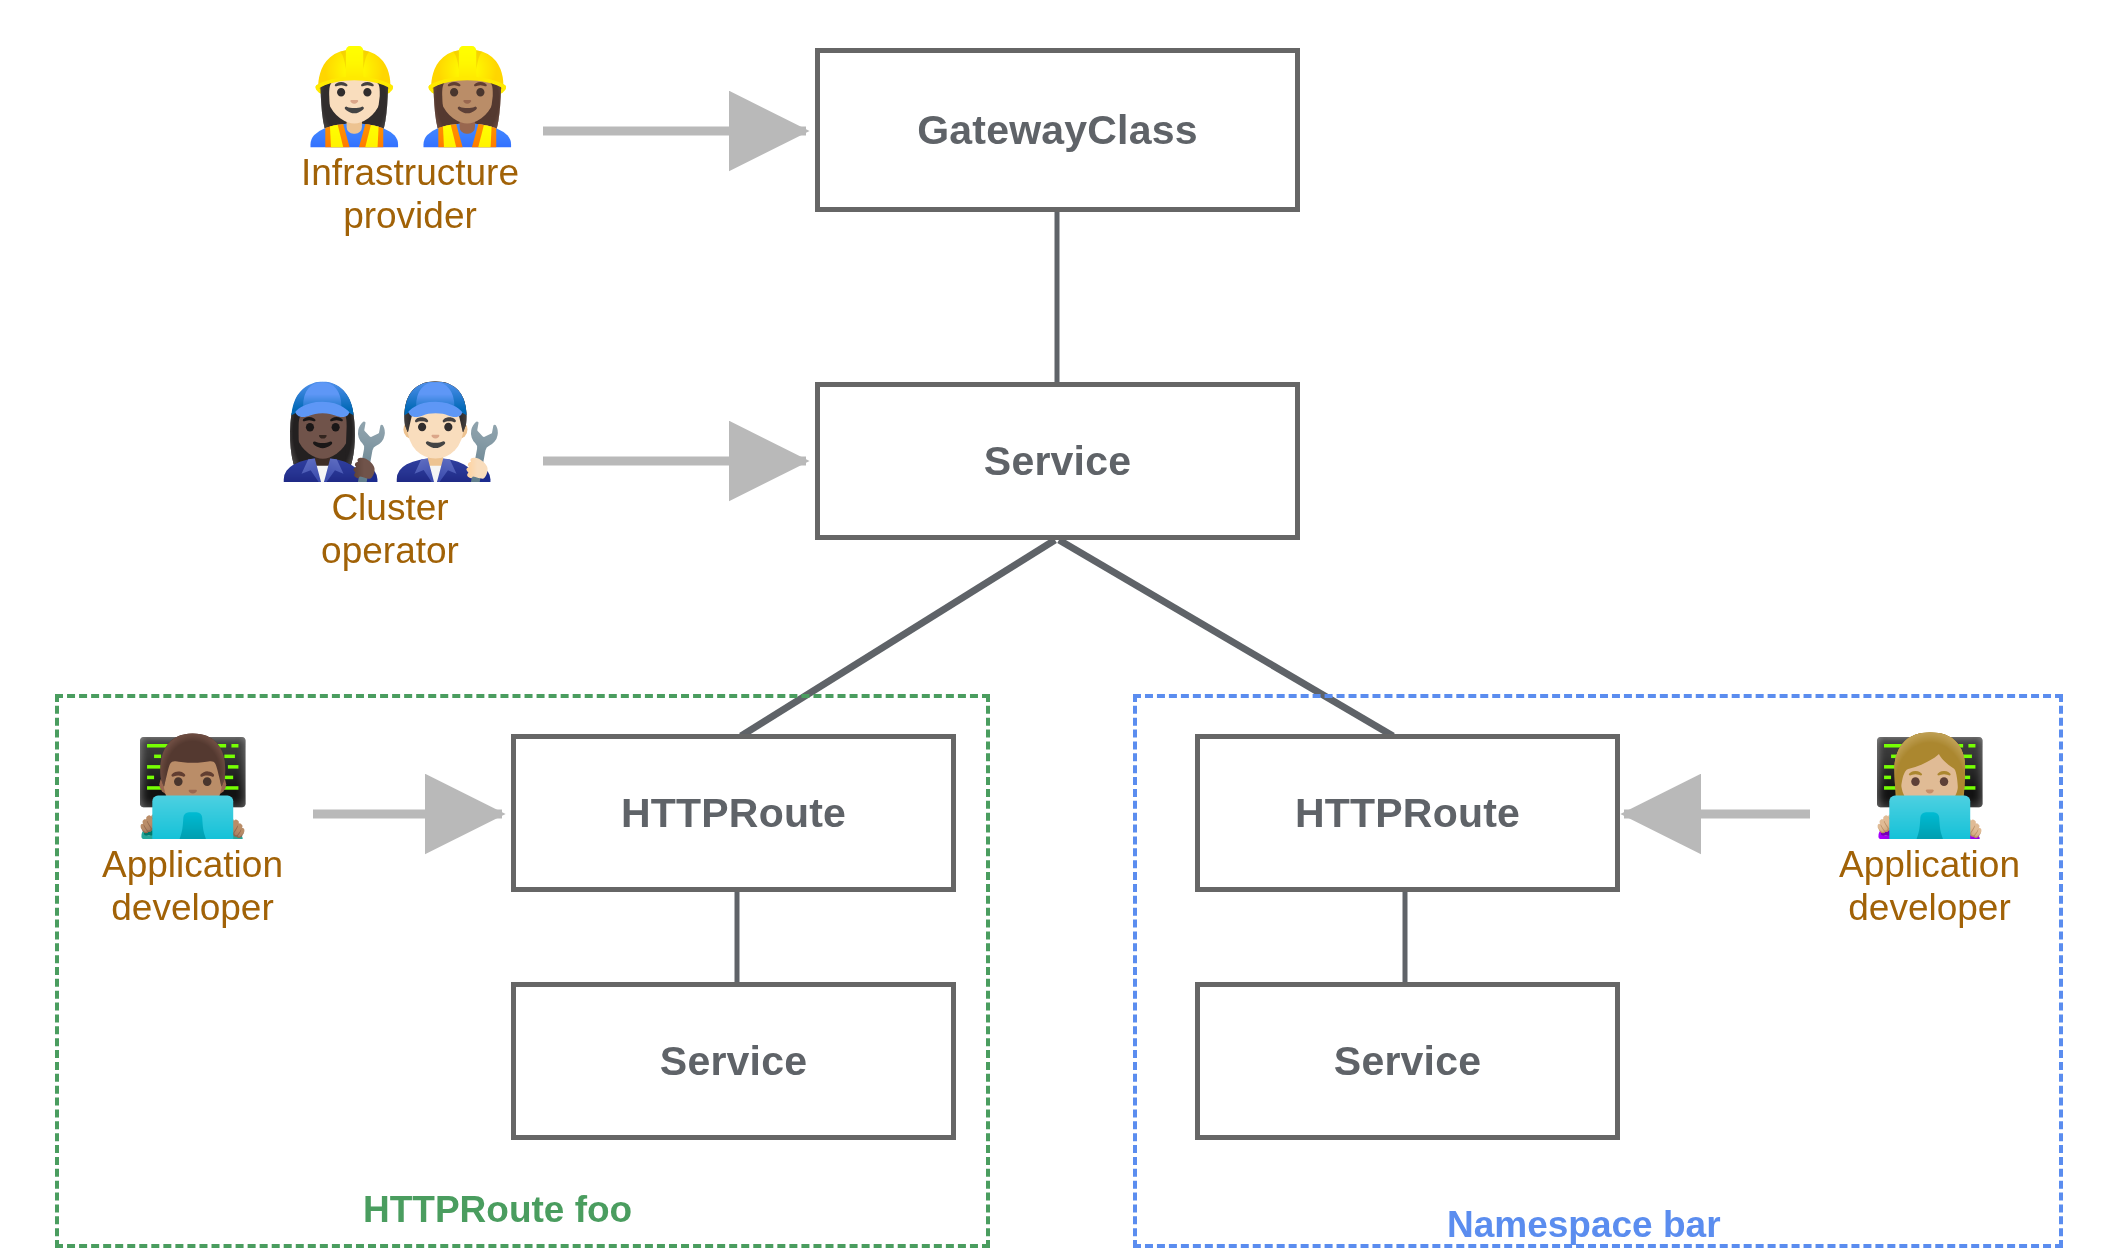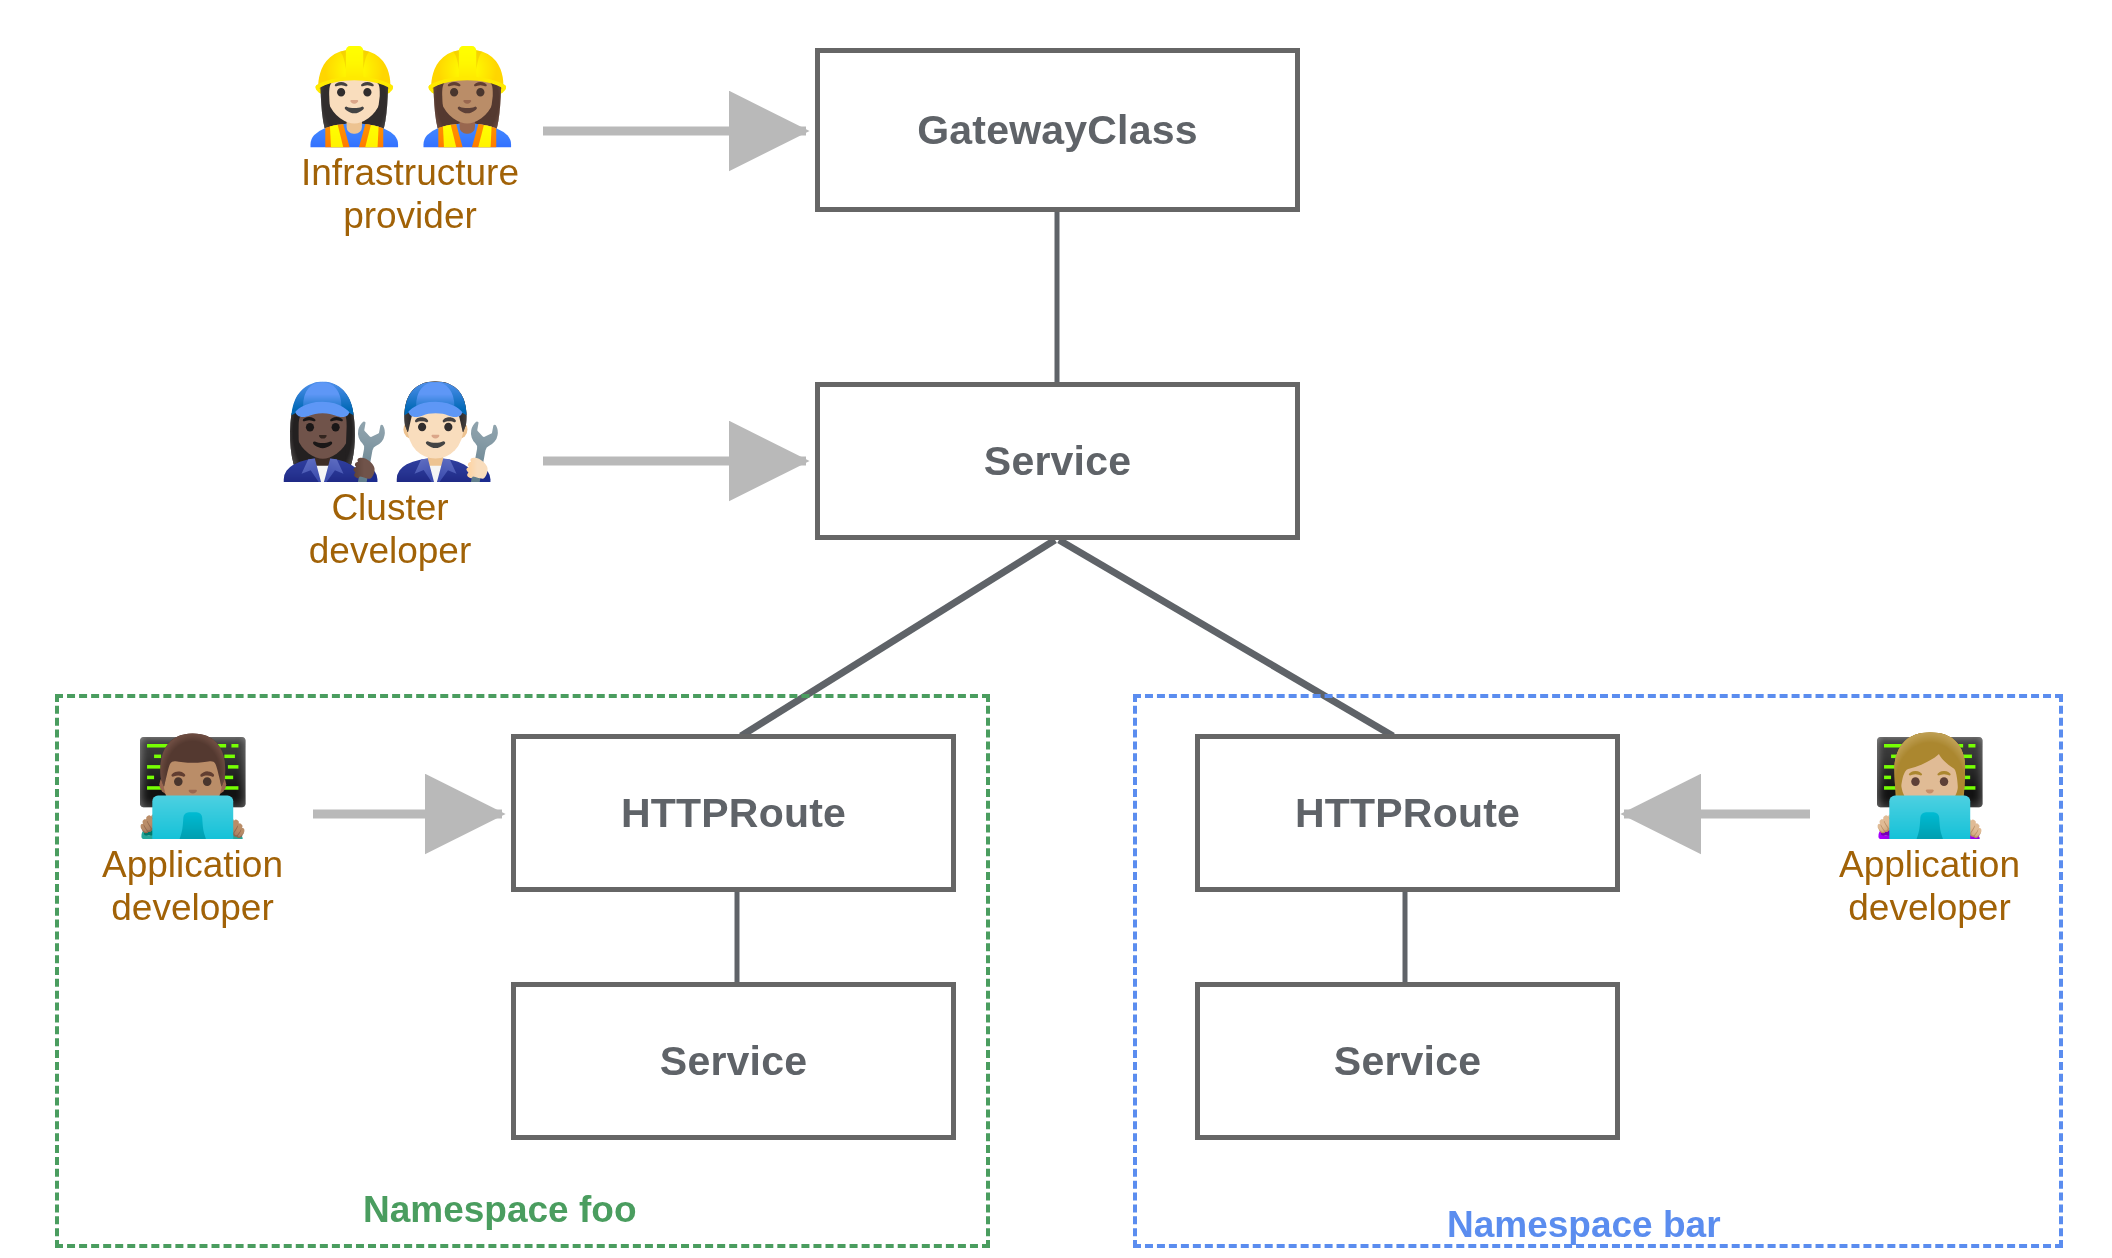--- a/index.html
+++ b/index.html
@@ -119,21 +119,21 @@
     <line x1="543" y1="131" x2="806" y2="131" stroke="#b9b9b9" stroke-width="9" marker-end="url(#arrow-right)"></line>
 
     <line x1="543" y1="461" x2="806" y2="461" stroke="#b9b9b9" stroke-width="9" marker-end="url(#arrow-right)"></line>
 
     <line x1="313" y1="814" x2="502" y2="814" stroke="#b9b9b9" stroke-width="9" marker-end="url(#arrow-right)"></line>
 
     <line x1="1810" y1="814" x2="1624" y2="814" stroke="#b9b9b9" stroke-width="9" marker-end="url(#arrow-left)"></line>
   </svg>
 
   <div class="ns-box green" style="left:55px; top:694px; width:935px; height:554px;"></div>
-  <div class="ns-label green" style="left:363px; top:1191px;">Namespace foo</div>
+  <div class="ns-label green" style="left:363px; top:1191px;">HTTPRoute foo</div>
 
   <div class="ns-box blue" style="left:1133px; top:694px; width:930px; height:554px;"></div>
   <div class="ns-label blue" style="left:1447px; top:1191px;margin-top:15px;">Namespace bar</div>
 
   <div class="res-box" style="left:815px; top:48px; width:485px; height:164px;">
     <span class="res-label">GatewayClass</span>
   </div>
 
   <div class="res-box" style="left:815px; top:382px; width:485px; height:158px;">
     <span class="res-label">Service</span>
@@ -157,21 +157,21 @@
 
   <div class="persona" style="left:270px; top:48px; width:280px;">
     <div class="persona-emoji">👷🏻‍♀️👷🏽‍♀️</div>
     <div class="persona-name">Infrastructure
 provider</div>
   </div>
 
   <div class="persona" style="left:250px; top:383px; width:280px;">
     <div class="persona-emoji">👩🏿‍🔧👨🏻‍🔧</div>
     <div class="persona-name">Cluster
-developer</div>
+operator</div>
   </div>
 
   <div class="persona" style="left:85px; top:736px; width:215px;">
     <div class="persona-emoji small">👨🏽‍💻</div>
     <div class="persona-name">Application
 developer</div>
   </div>
 
   <div class="persona" style="left:1822px; top:736px; width:215px;">
     <div class="persona-emoji small">👩🏼‍💻</div>

